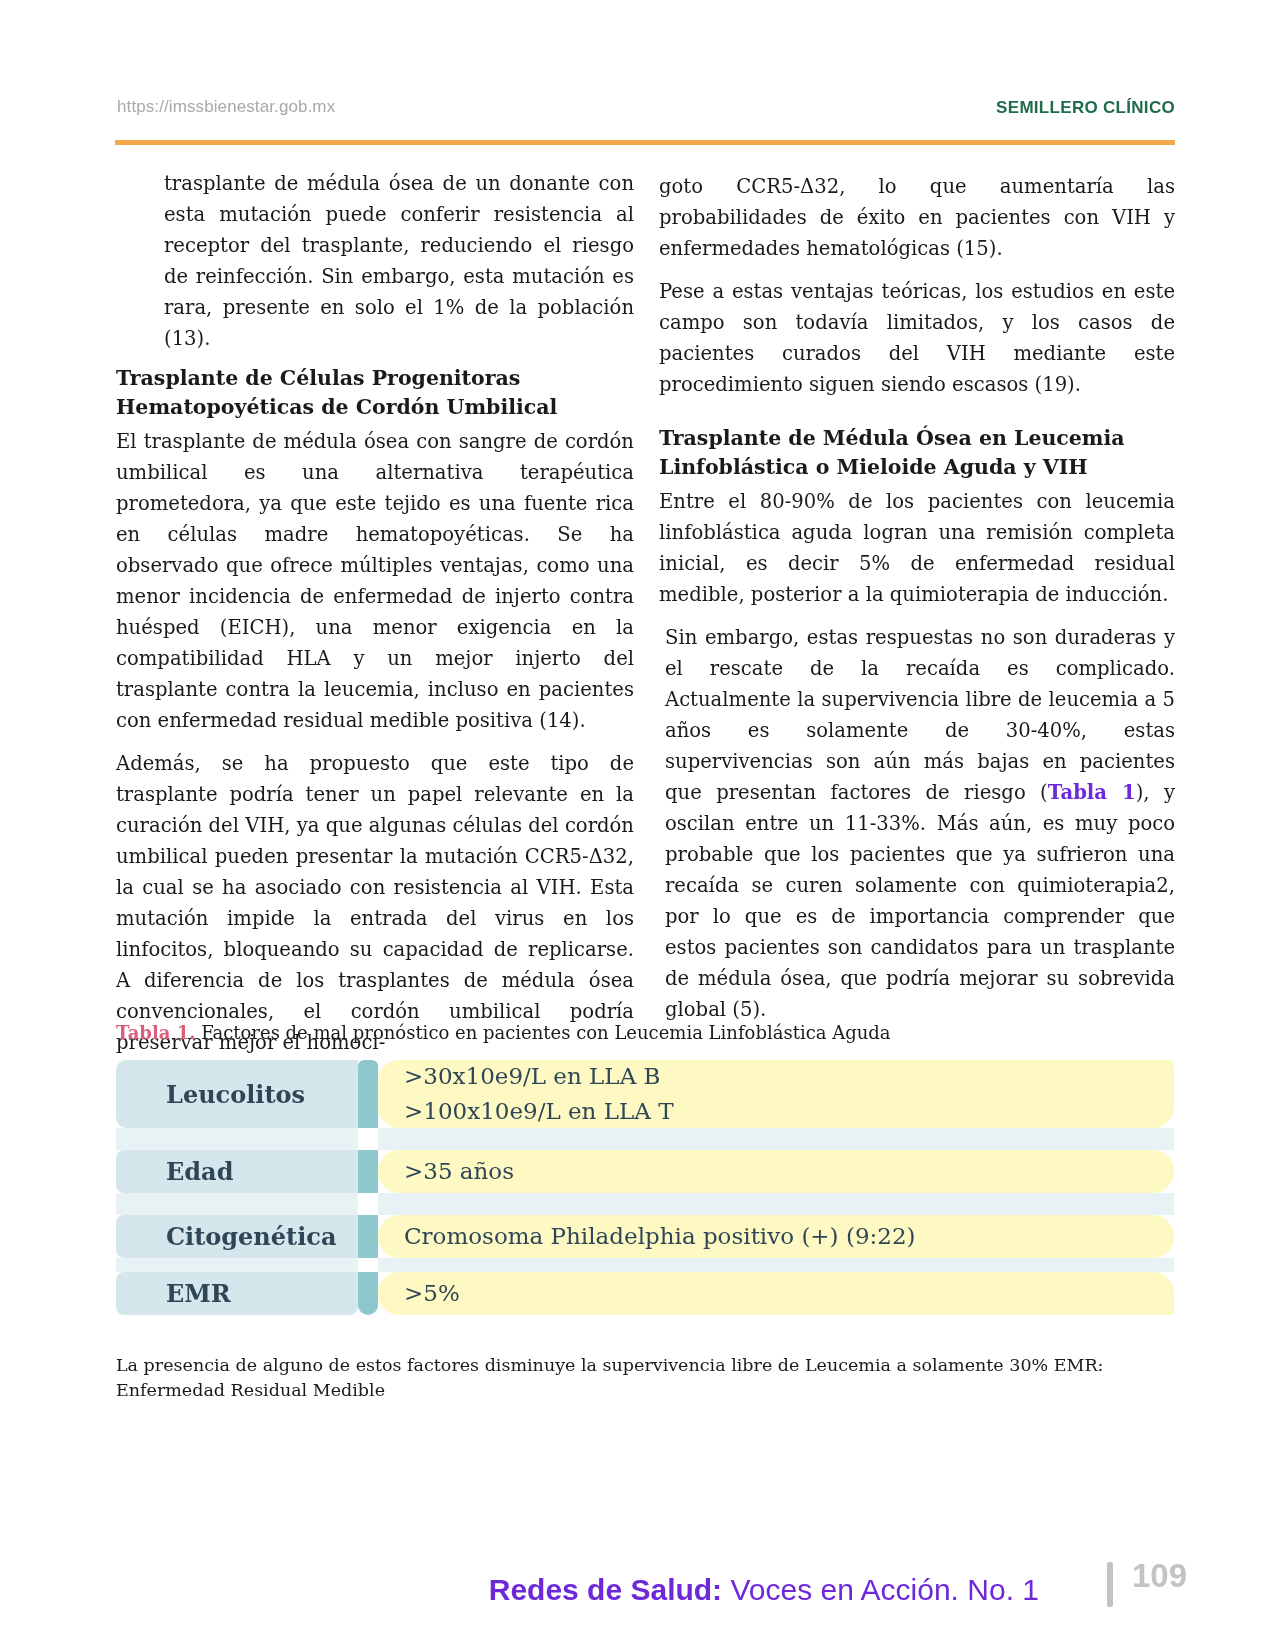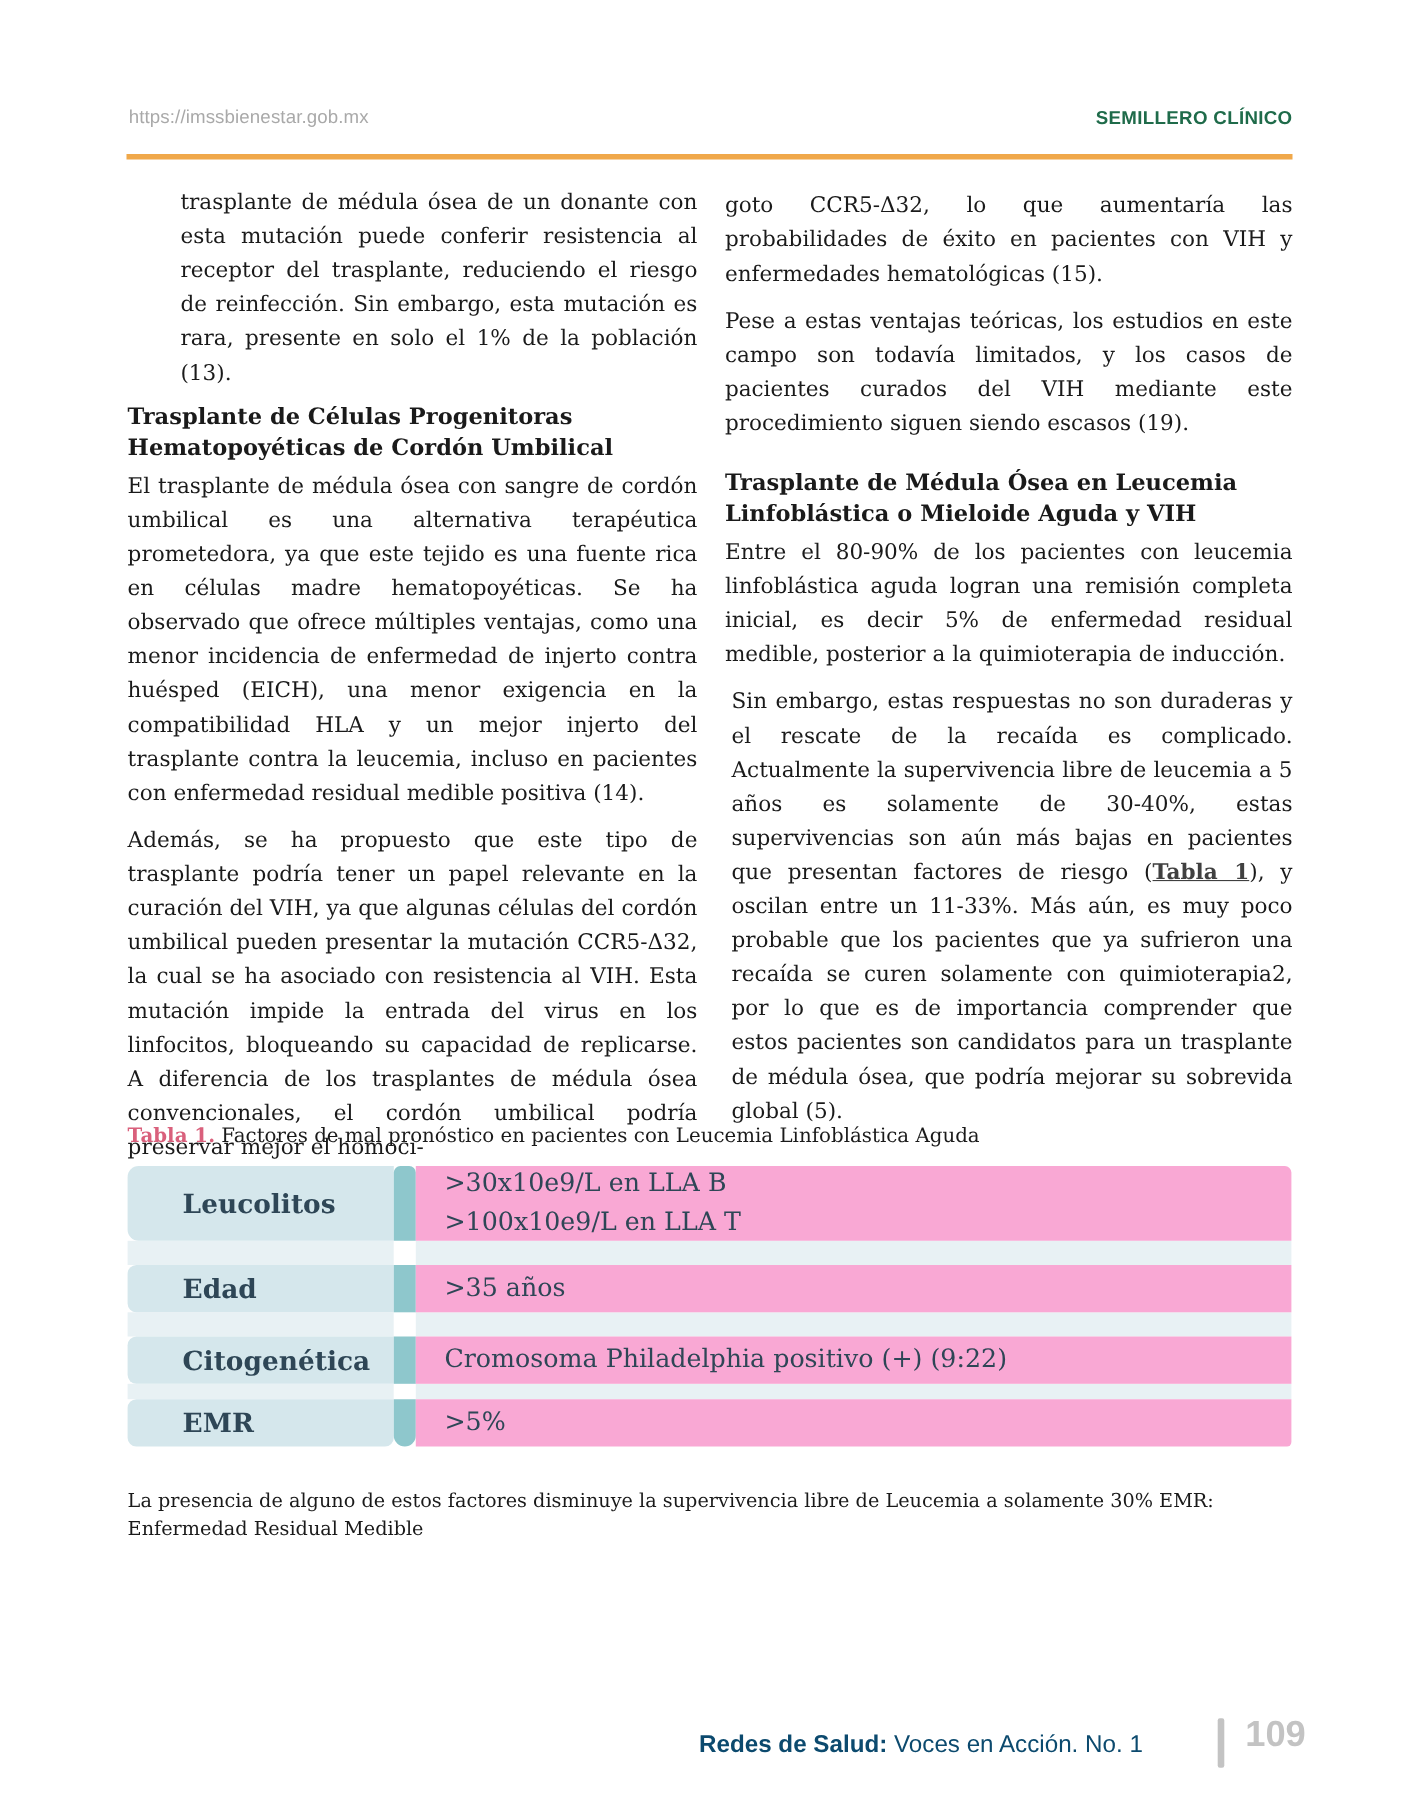--- a/index.html
+++ b/index.html
@@ -11,48 +11,48 @@
 
   .col { position: absolute; font-size: 19.6px; line-height: 31px; text-align: justify; hyphens: none; }
   .col p { margin: 0; }
   .col-left { left: 116px; top: 168px; width: 518px; }
   .col-right { left: 659px; top: 171px; width: 516px; }
   .indent-block { padding-left: 48px; }
   .col h2 { font-size: 20.5px; line-height: 29px; font-weight: bold; margin: 0; text-align: left; }
   .gap-s { height: 10px; }
   .gap-m { height: 12px; }
   .gap-l { height: 24px; }
-  .ref-link { color: #404040; font-weight: bold; text-decoration: underline; }
+  .ref-link { color: #6d28d9; font-weight: bold; }
   .lead-space { padding-left: 6px; }
 
   .tcap { position: absolute; left: 116px; top: 1022px; font-size: 18px; color: #1a1a1a; }
   .tcap-label { color: #d9607c; font-weight: bold; text-align: right; }
 
   .table { position: absolute; left: 116px; top: 1060px; width: 1058px; }
   .trow { display: flex; position: relative; }
   .trow .lbl { width: 242px; background: #d5e7ec; color: #2e4656; font-weight: bold; font-size: 24px; display: flex; align-items: center; padding-left: 50px; box-sizing: border-box; }
   .trow .bar { width: 20px; background: #8ec7cc; }
-  .trow .val { flex: 1; background: #f9a8d4; color: #2e4656; font-size: 23px; padding-left: 26px; display: flex; flex-direction: column; justify-content: center; line-height: 35px; }
+  .trow .val { flex: 1; background: #fef9c3; color: #2e4656; font-size: 23px; padding-left: 26px; display: flex; flex-direction: column; justify-content: center; line-height: 35px; border-radius: 21px; }
   .row1 { height: 68px; }
   .row1 .lbl { border-top-left-radius: 10px; border-bottom-left-radius: 10px; padding-bottom: 0; }
   .row1 .val { border-top-right-radius: 6px; }
   .row1 .bar { border-top-left-radius: 6px; border-top-right-radius: 6px; }
   .spacer { height: 22px; display: flex; }
   .spacer .sp-l { width: 242px; background: #e8f1f4; }
   .spacer .sp-b { width: 20px; background: #ffffff; }
   .spacer .sp-r { flex: 1; background: #e8f1f4; }
   .row2, .row3, .row4 { height: 43px; }
   .row2 .lbl, .row3 .lbl, .row4 .lbl { border-top-left-radius: 8px; border-bottom-left-radius: 8px; }
   .row4 .lbl { border-bottom-right-radius: 8px; }
   .row4 .val { border-bottom-right-radius: 4px; }
   .row4 .bar { border-bottom-left-radius: 10px; border-bottom-right-radius: 10px; }
 
   .tnote { position: absolute; left: 116px; top: 1353px; width: 1060px; font-size: 17.5px; line-height: 25px; color: #1a1a1a; }
 
-  .ftr { position: absolute; right: 236px; top: 1573px; font-family: "Liberation Sans", sans-serif; font-size: 22px; color: #0c4a6e; }
+  .ftr { position: absolute; right: 236px; top: 1573px; font-family: "Liberation Sans", sans-serif; font-size: 30px; color: #6d28d9; }
   .ftr-bold { font-weight: bold; }
   .ftr-sep { position: absolute; left: 1107px; top: 1562px; width: 6px; height: 45px; background: #c3c3c3; border-radius: 2px; }
   .ftr-page { position: absolute; left: 1132px; top: 1557px; font-family: "Liberation Sans", sans-serif; font-weight: bold; font-size: 33px; color: #c3c3c3; }
 </style>
 </head>
 <body>
 
 <div class="hdr-url">https://imssbienestar.gob.mx</div>
 <div class="hdr-section">SEMILLERO CLÍNICO</div>
 <div class="hdr-rule"></div>

